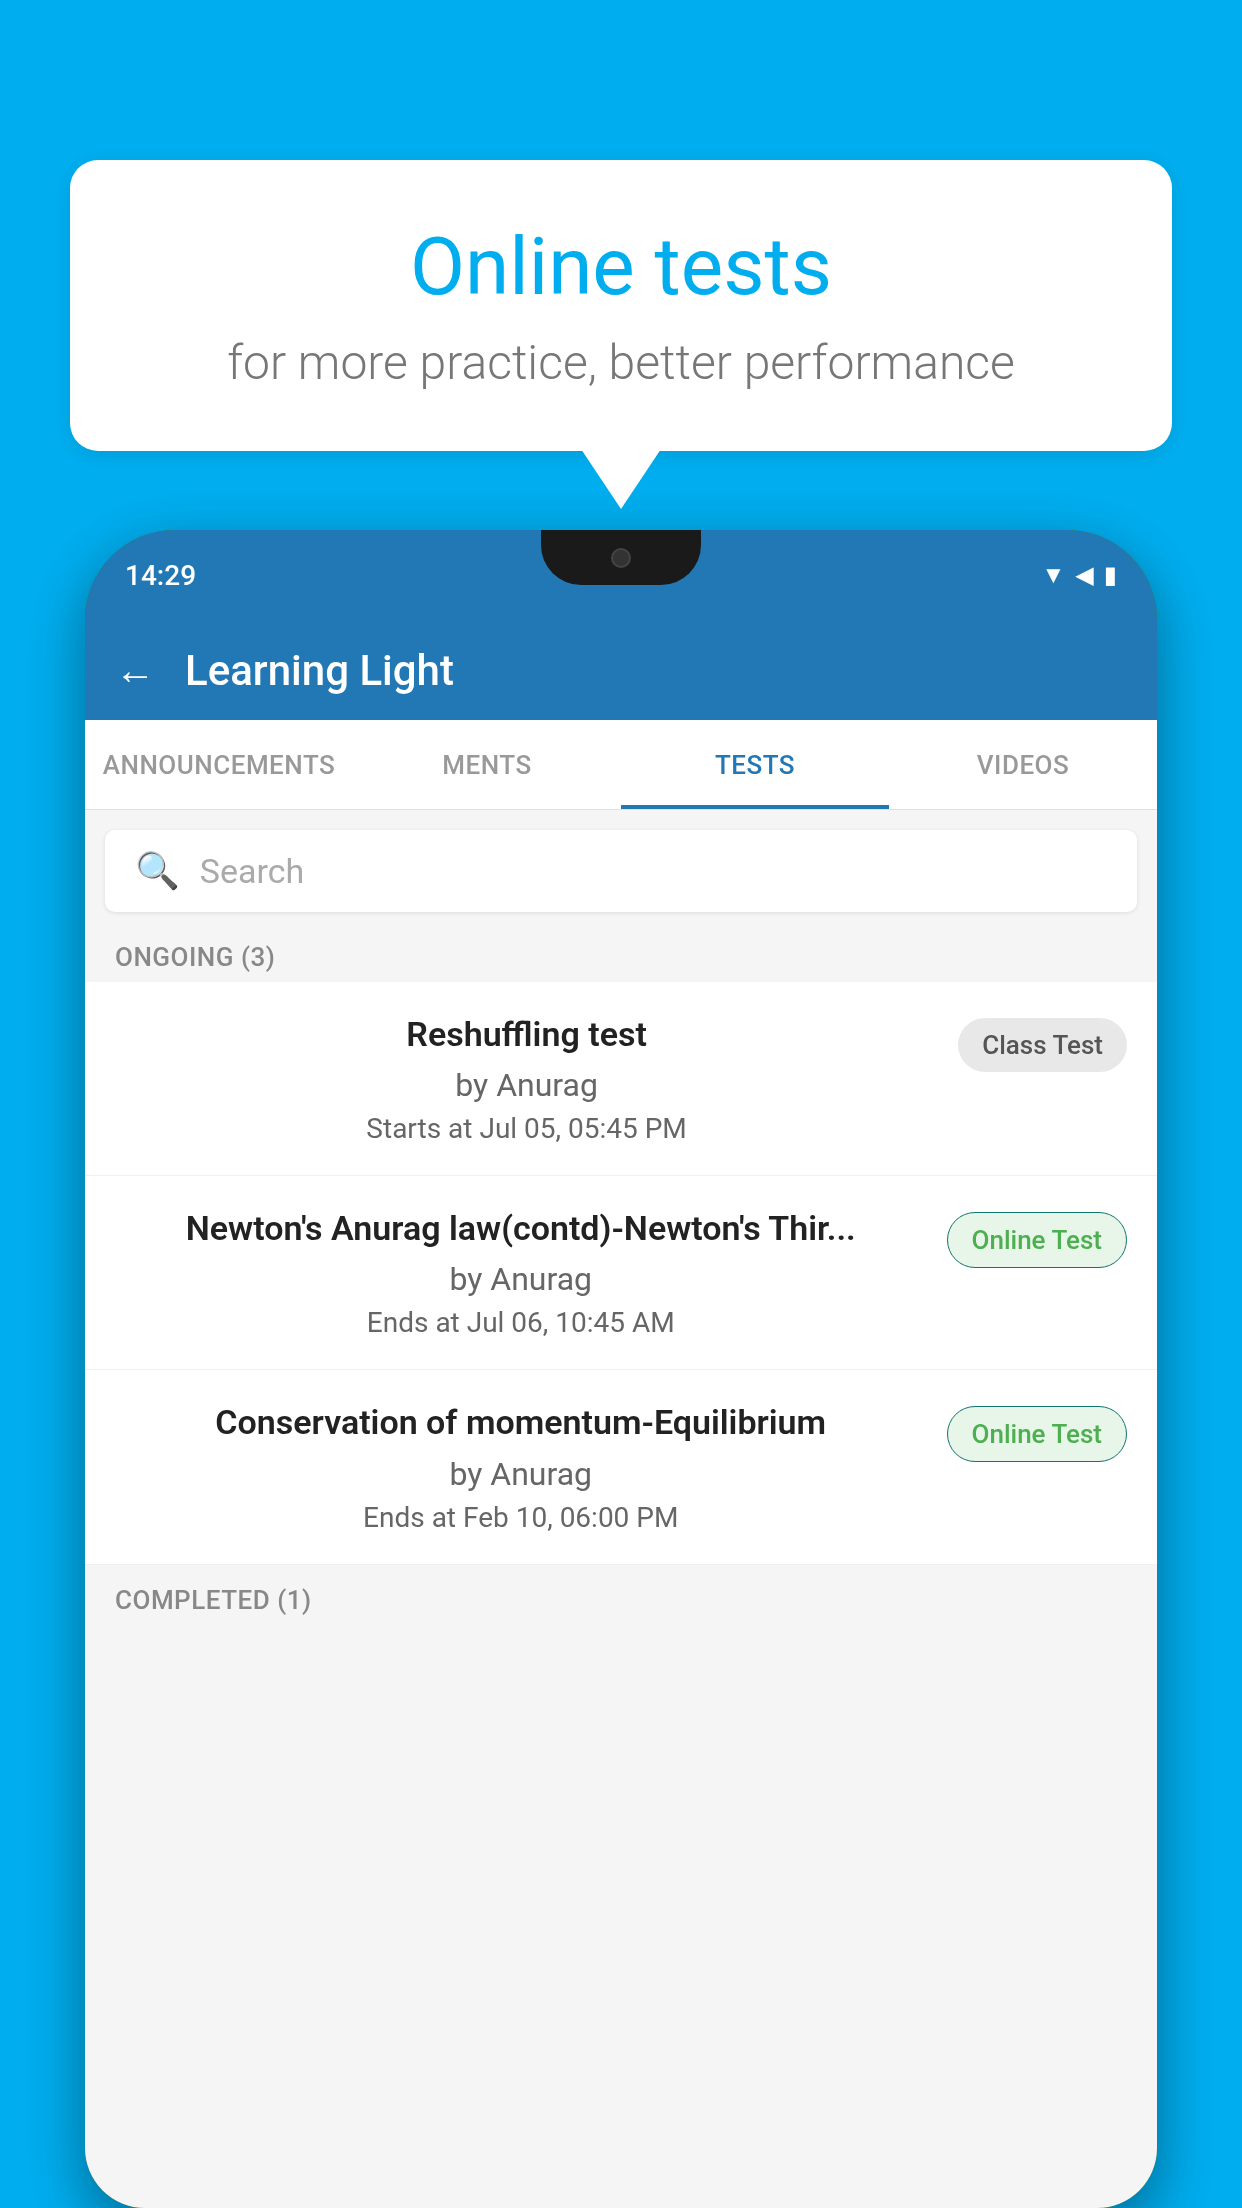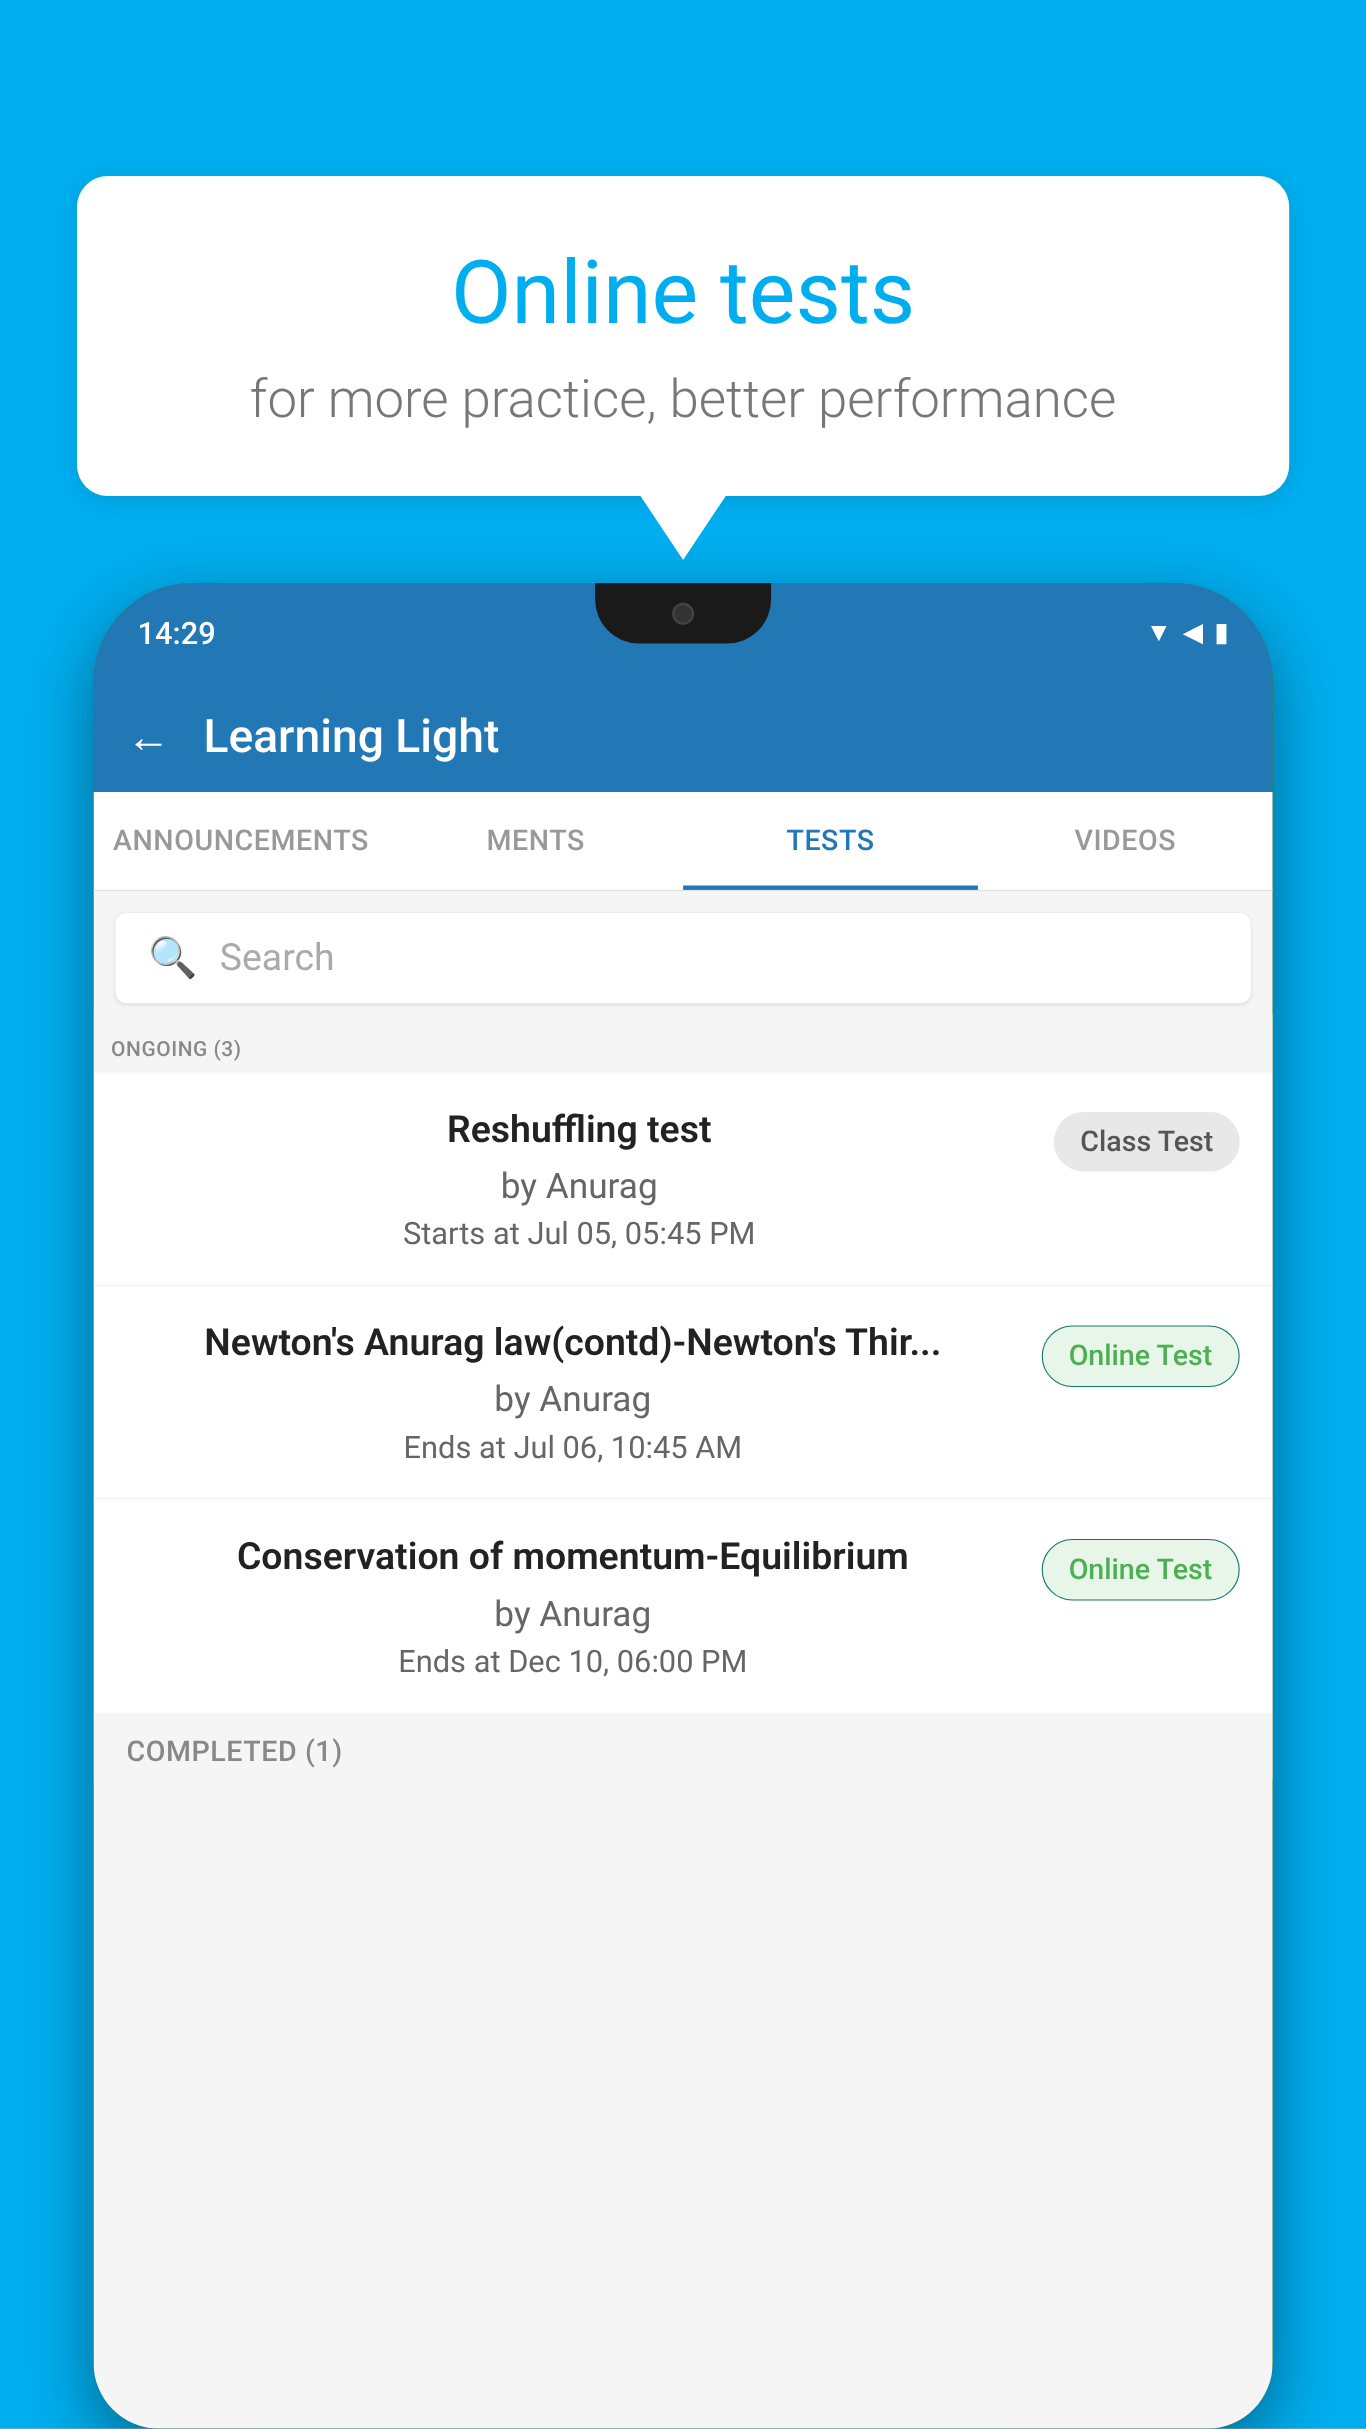--- a/index.html
+++ b/index.html
@@ -202,22 +202,22 @@
       font-size: 36px;
     }
 
     .search-placeholder {
       color: #aaa;
       font-size: 34px;
     }
 
     
     .section-header {
-      padding: 20px 16px 10px;
-      font-size: 19px;
+      padding: 20px 30px 10px;
+      font-size: 26px;
       color: #888;
       font-weight: 500;
       letter-spacing: 0.5px;
       background: #f5f5f5;
     }
 
     
     .test-item {
       background: white;
       margin: 0;
@@ -357,21 +357,21 @@
         </div>
       </div>
       <div class="test-badge badge-online">Online Test</div>
     </div>
 
     <div class="test-item">
       <div class="test-info">
         <div class="test-name">Conservation of momentum-Equilibrium</div>
         <div class="test-author">by Anurag</div>
         <div class="test-time">
-          <span>Ends at</span>&nbsp;<span>Dec 10, 06:00 PM</span>
+          <span>Ends at</span>&nbsp;<span>Feb 10, 06:00 PM</span>
         </div>
       </div>
       <div class="test-badge badge-online">Online Test</div>
     </div>
 
     <div class="completed-header">COMPLETED (1)</div>
 
   </div>
 </div>
 

